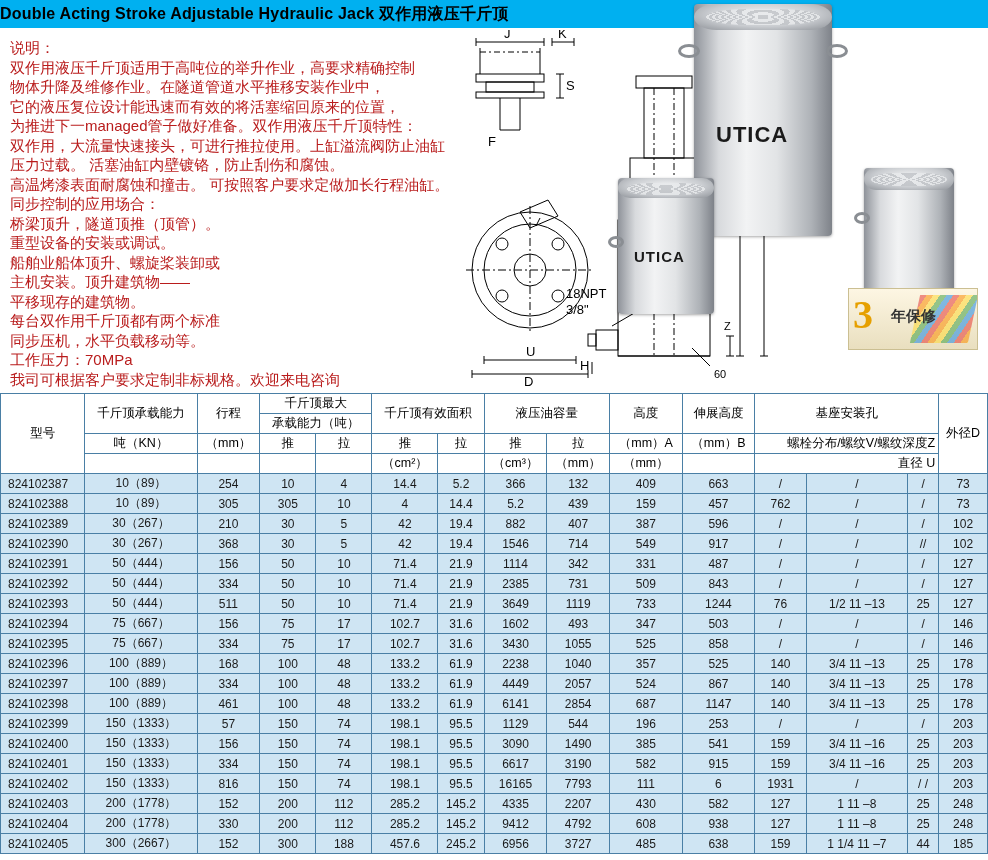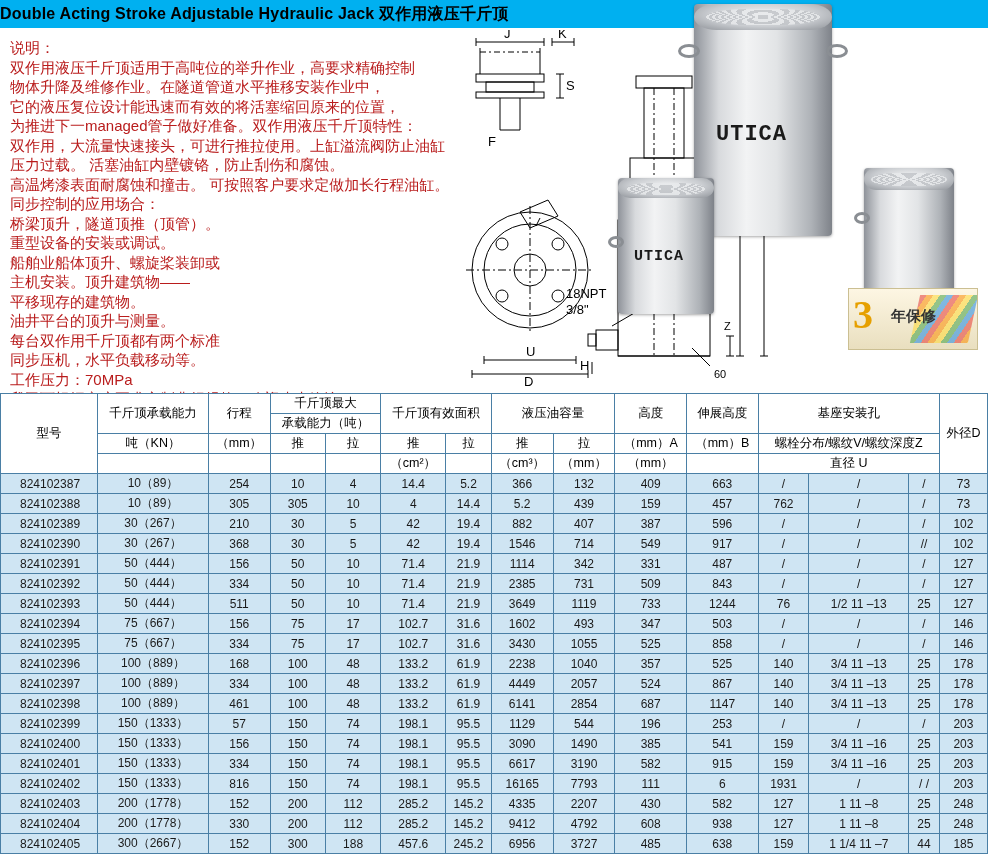--- a/index.html
+++ b/index.html
@@ -54,21 +54,21 @@
     border-radius:50%/40px;
   }
   .cyl .rings {
     position:absolute; left:8%; right:8%; top:5px; height:16px;
     border-radius:50%/10px;
     background: repeating-radial-gradient(ellipse at 50% 50%, #e7e9eb 0 3px, #c2c5c9 3px 6px);
     opacity:.85;
   }
   .brand {
     position:absolute; font-weight:bold; color:#1a1a1a;
-    font-family:Liberation Mono, monospace; letter-spacing:1px;
+    font-family:Liberation Sans, sans-serif; letter-spacing:1px;
   }
   .ear {
     position:absolute; width:22px; height:14px;
     border:3px solid #8a8e93; border-radius:50%;
     background:transparent;
   }
   .warranty {
     position:absolute; left:248px; top:288px; width:130px; height:62px;
     background: linear-gradient(to bottom,#fdf6e3,#e9dfbf);
     border:1px solid #cbbf92;
@@ -95,24 +95,24 @@
     padding:1px 3px;
     text-align:center;
     vertical-align:middle;
     height:18px;
     white-space:nowrap;
   }
   table.spec thead th {
     background:#ffffff; font-weight:normal; font-size:12.5px;
     border:1px solid #4a7fa5;
   }
-  table.spec thead th.hl { text-align:center; }
+  table.spec thead th.hl { text-align:right; }
   table.spec tbody tr { background:#cfe5f3; }
   table.spec tbody td { color:#1a1a1a; }
-  table.spec tbody td.model { text-align:left; padding-left:19px; }
+  table.spec tbody td.model { text-align:left; padding-left:7px; }
   .hdr-row th { height:15px; }
 </style>
 </head>
 <body>
 
 <div class="page">
 
   <div class="title-bar">
     <div class="title-text">Double Acting Stroke Adjustable Hydraulic Jack 双作用液压千斤顶</div>
   </div>
@@ -125,21 +125,20 @@
     <div class="line">为推进下一managed管子做好准备。双作用液压千斤顶特性：</div>
     <div class="line">双作用，大流量快速接头，可进行推拉使用。上缸溢流阀防止油缸</div>
     <div class="line">压力过载。   活塞油缸内壁镀铬，防止刮伤和腐蚀。</div>
     <div class="line">高温烤漆表面耐腐蚀和撞击。  可按照客户要求定做加长行程油缸。</div>
     <div class="line">同步控制的应用场合：</div>
     <div class="line">桥梁顶升，隧道顶推（顶管）。</div>
     <div class="line">重型设备的安装或调试。</div>
     <div class="line">船舶业船体顶升、螺旋桨装卸或</div>
     <div class="line">主机安装。顶升建筑物——</div>
     <div class="line">平移现存的建筑物。</div>
-    <div class="line">油井平台的顶升与测量。</div>
     <div class="line">每台双作用千斤顶都有两个标准</div>
     <div class="line">同步压机，水平负载移动等。</div>
     <div class="line">工作压力：70MPa</div>
     <div class="line">我司可根据客户要求定制非标规格。欢迎来电咨询</div>
   </div>
 
   <div class="drawings">
     <svg width="548" height="360" viewBox="0 0 548 360">
       <g stroke="#000" fill="none" stroke-width="1">
 

